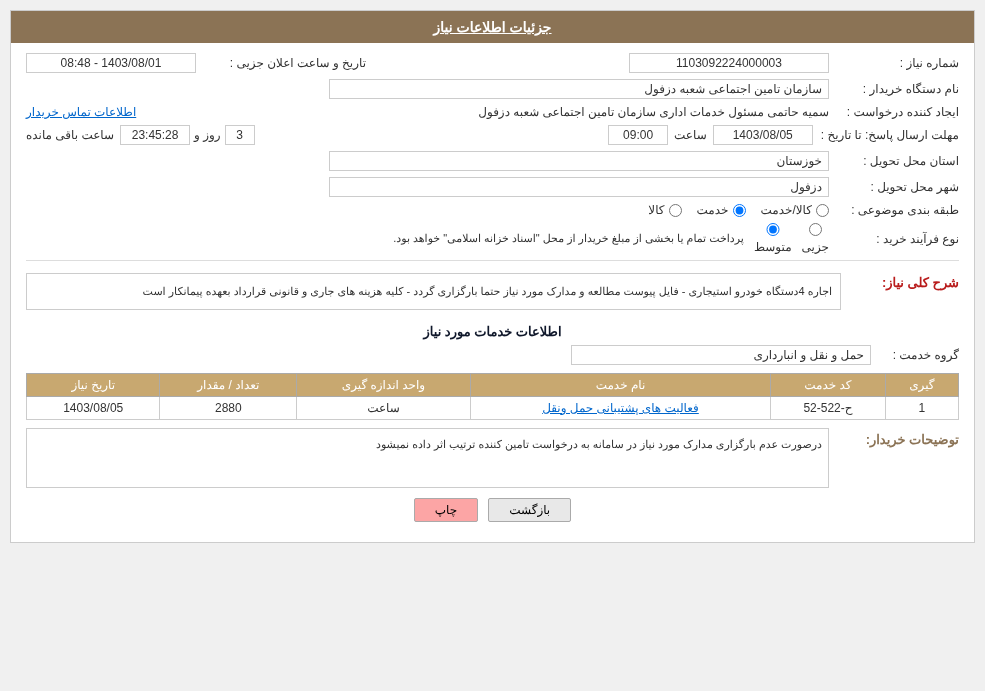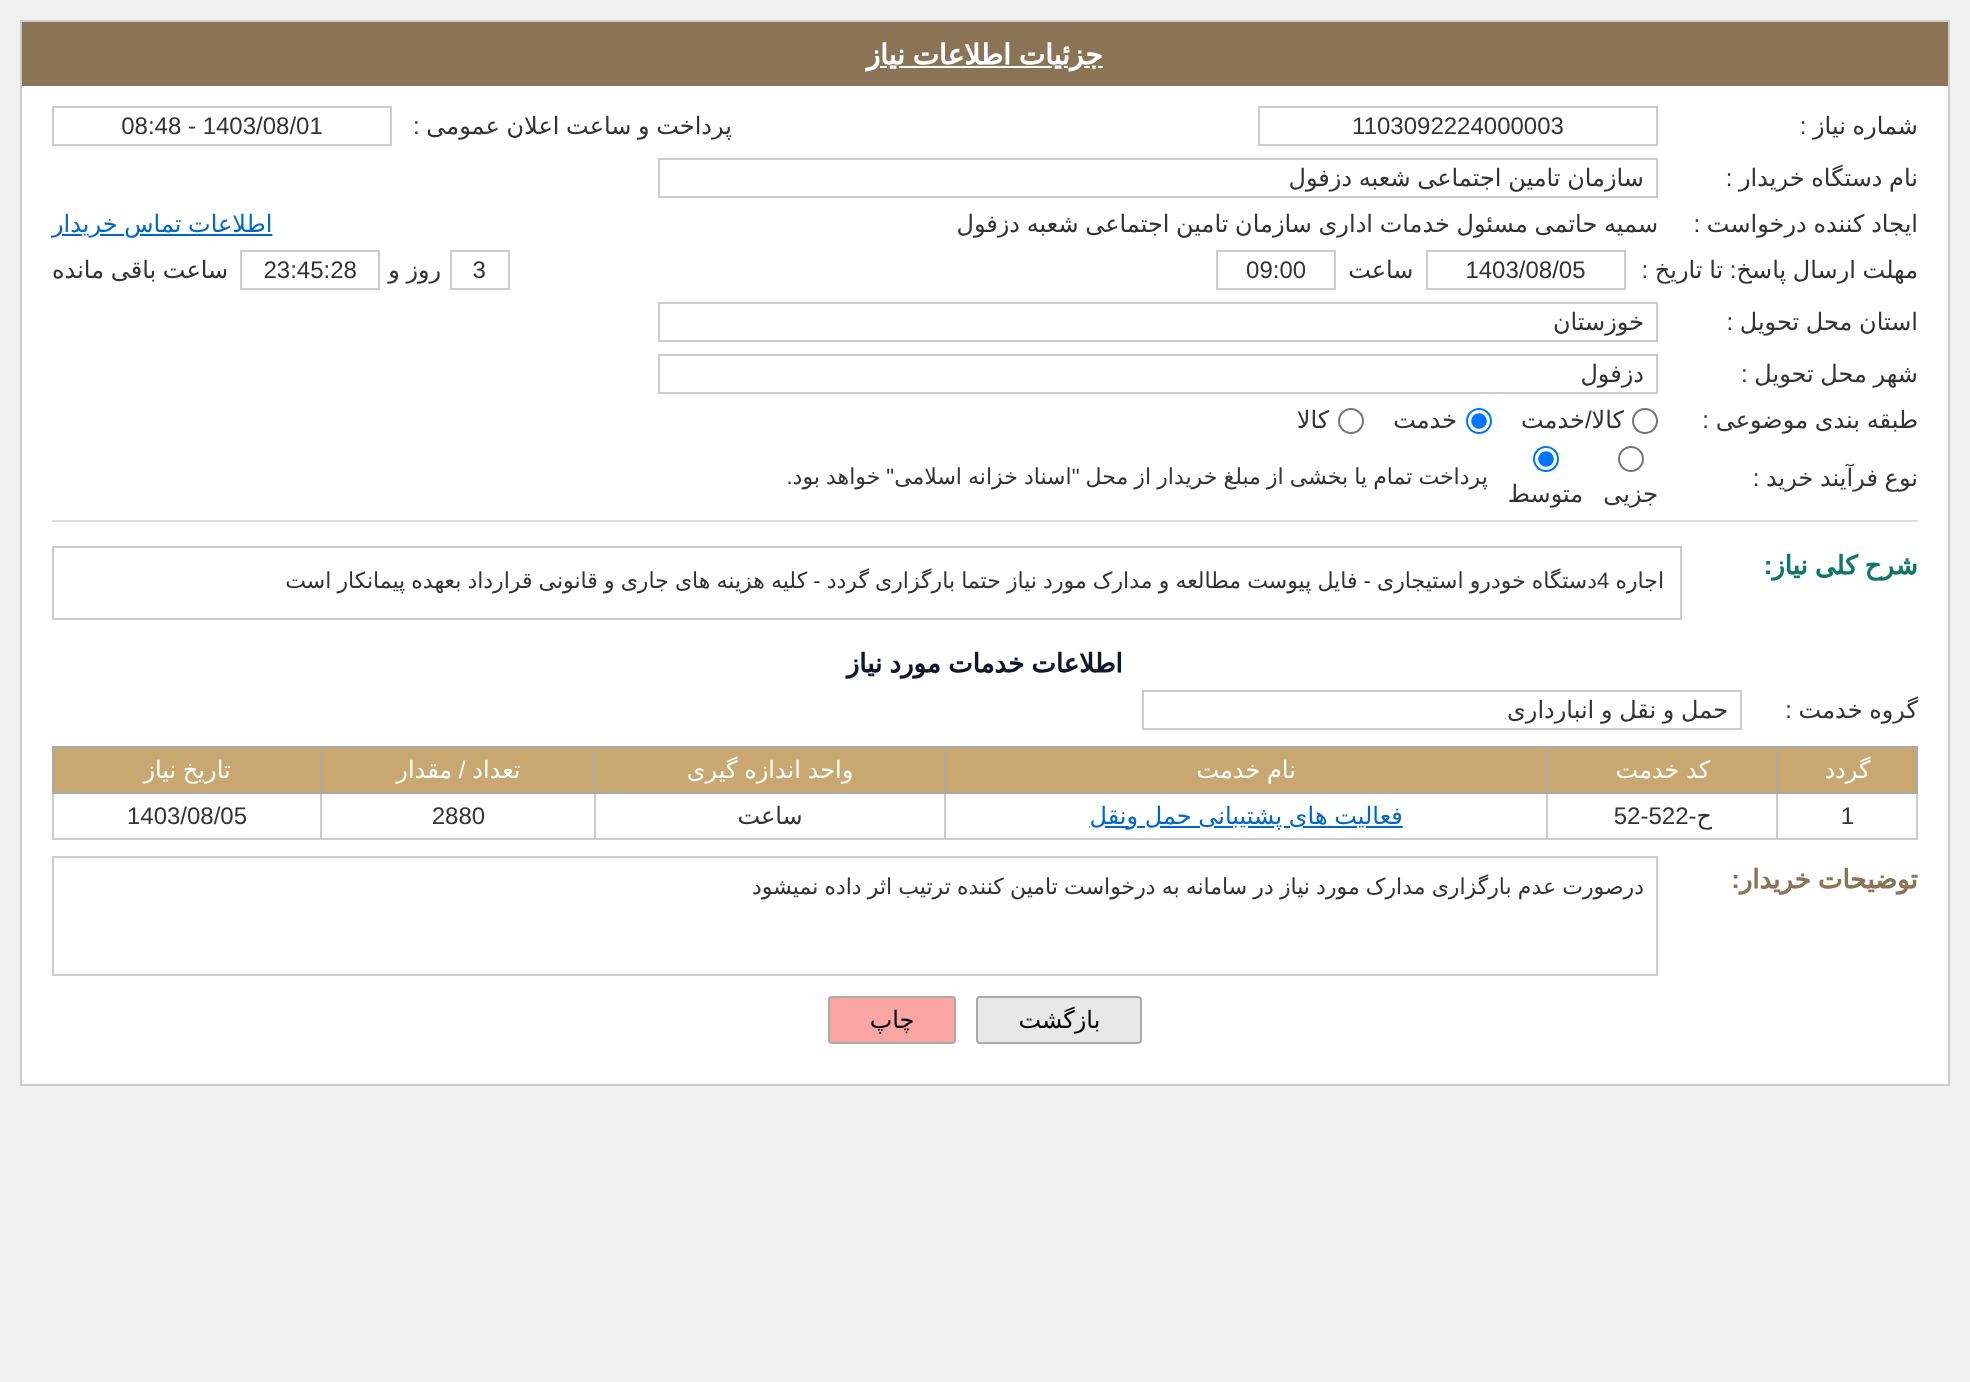--- a/index.html
+++ b/index.html
@@ -87,21 +87,21 @@
     .process-item {
       display: flex;
       gap: 4px;
       flex-direction: column;
     }
     .note-text {
       color: #333;
       font-size: 11px;
     }
     .section-header {
-      color: #0f766e;
+      color: #b91c1c;
       font-weight: bold;
       font-size: 13px;
       margin: 8px 0 4px 0;
       text-align: right;
     }
     .desc-box {
       border: 1px solid #ccc;
       padding: 8px;
       margin: 6px 0;
       text-align: right;
@@ -216,21 +216,21 @@
     <div class="header-bar">
       <span>جزئیات اطلاعات نیاز</span>
     </div>
 
     <div class="content-area">
 
       <div class="info-row">
         <span class="label-cell">شماره نیاز :</span>
         <span class="value-box value-box-num" style="text-align:center;min-width:200px;">1103092224000003</span>
         <span style="flex:1"></span>
-        <span class="label-cell" style="min-width:170px;">پرداخت و ساعت اعلان عمومی :</span>
+        <span class="label-cell" style="min-width:170px;">تاریخ و ساعت اعلان جزیی :</span>
         <span class="value-box" style="min-width:170px;text-align:center;">1403/08/01 - 08:48</span>
       </div>
 
       <div class="info-row">
         <span class="label-cell">نام دستگاه خریدار :</span>
         <span class="value-box value-box-wide" style="min-width:500px;text-align:right;">سازمان تامین اجتماعی شعبه دزفول</span>
       </div>
 
       <div class="info-row">
         <span class="label-cell">ایجاد کننده درخواست :</span>
@@ -307,21 +307,21 @@
         <div class="service-header">اطلاعات خدمات مورد نیاز</div>
 
         <div class="group-row">
           <span class="group-label">گروه خدمت :</span>
           <span class="group-value">حمل و نقل و انبارداری</span>
         </div>
 
         <table class="table-wrapper">
           <thead>
             <tr>
-              <th>گردد</th>
+              <th>گیری</th>
               <th>کد خدمت</th>
               <th>نام خدمت</th>
               <th>واحد اندازه گیری</th>
               <th>تعداد / مقدار</th>
               <th>تاریخ نیاز</th>
             </tr>
           </thead>
           <tbody id="services-tbody">
           <tr>
                 <td>1</td>

